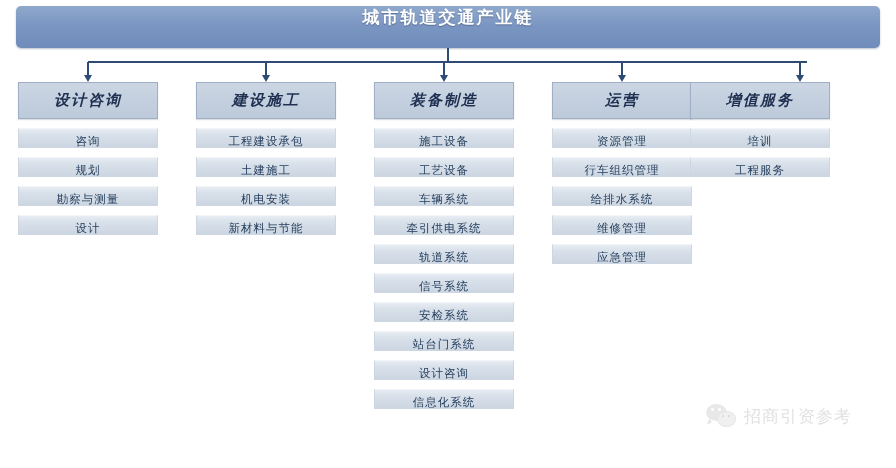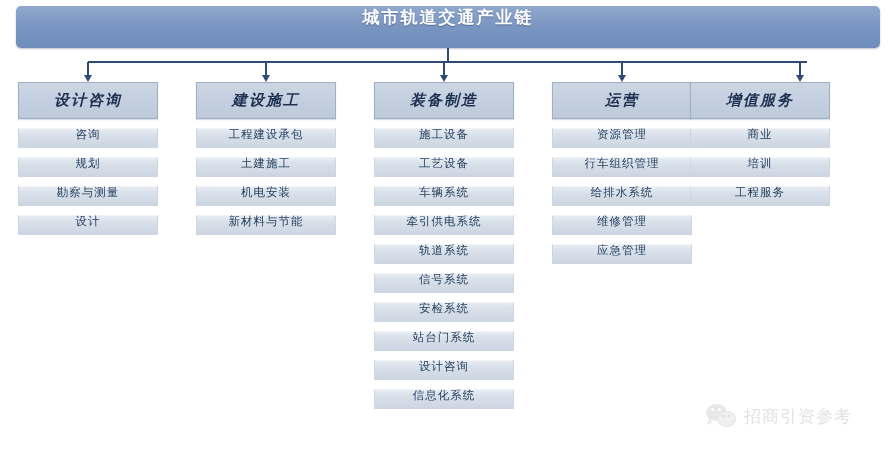--- a/index.html
+++ b/index.html
@@ -68,21 +68,21 @@
   }
 
   .items{margin-top:9px;}
   .item-box{
     box-sizing:border-box;
     height:20px;
     margin-bottom:9px;
     border:1px solid #cdd6e1;
     border-top-color:#f2f5f8;
     background:linear-gradient(180deg,#e8edf3 0%,#d9e1ea 30%,#ccd6e2 100%);
-    display:flex;align-items:flex-start;justify-content:center;
+    display:flex;align-items:flex-end;justify-content:center;
   }
   .item-label{
     color:#27405f;
     font-size:11.5px;
     letter-spacing:1px;
     white-space:nowrap;
     line-height:1;
   }
 
   
@@ -248,23 +248,20 @@
             <span class="item-label">应急管理</span>
           </div>
         </div>
       </div>
       <div class="col" style="left: 690px; width: 140px;">
         <div class="cat-box">
           <span class="cat-label">增值服务</span>
         </div>
         <div class="items">
           <div class="item-box">
-            <span class="item-label">商业</span>
-          </div>
-          <div class="item-box">
             <span class="item-label">培训</span>
           </div>
           <div class="item-box">
             <span class="item-label">工程服务</span>
           </div>
         </div>
       </div>
     </div>
 
   <div class="watermark">

